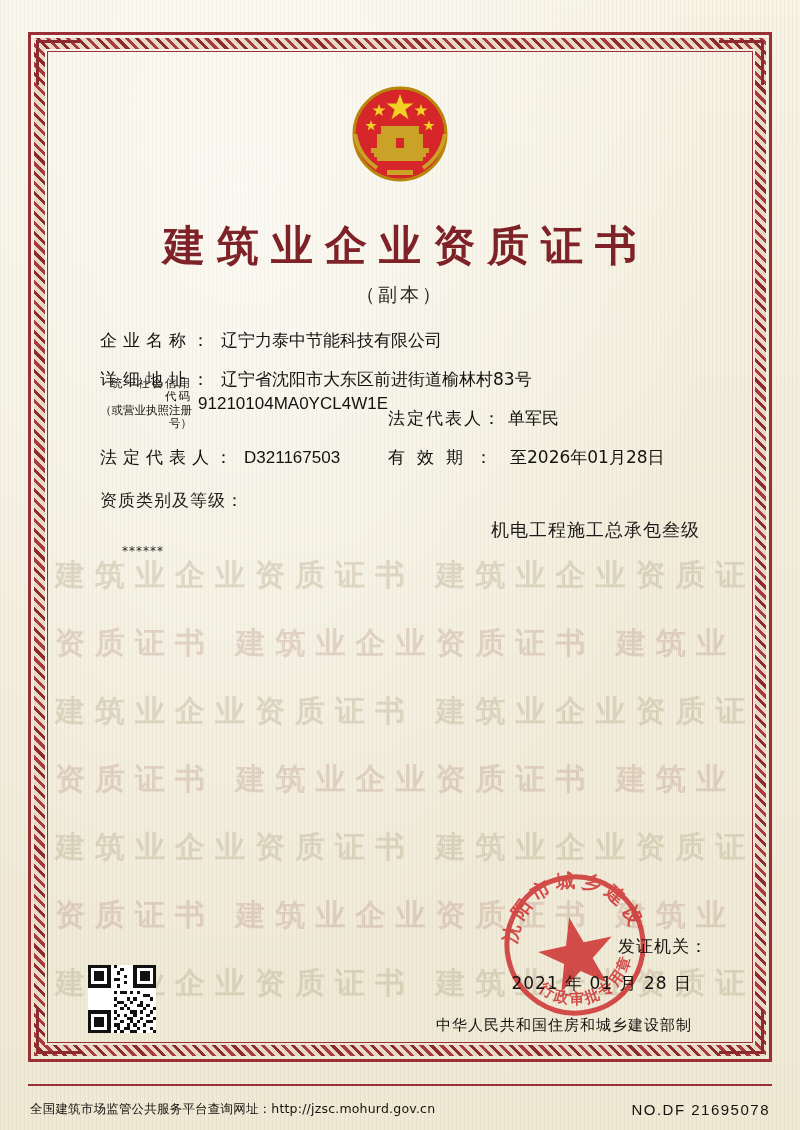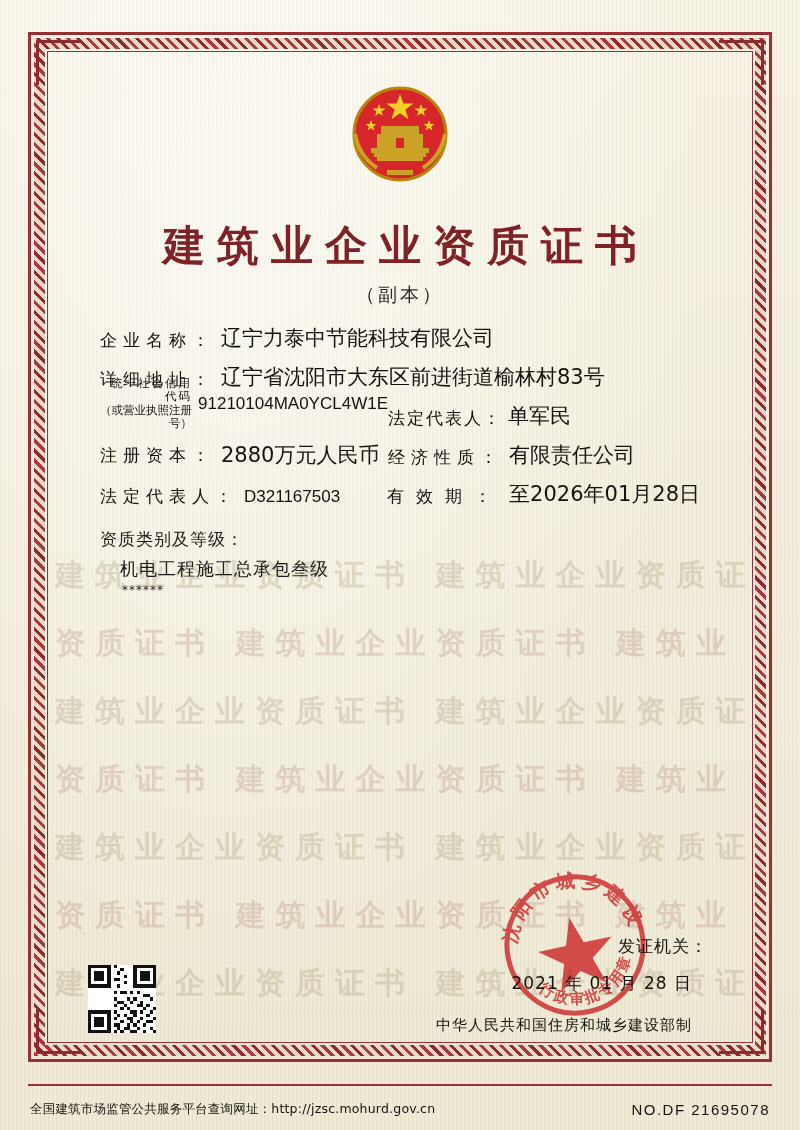--- a/index.html
+++ b/index.html
@@ -133,21 +133,21 @@
   }
   .flabel {
     font-size: 17px;
     color: #14120f;
     white-space: nowrap;
   }
   .flabel.sp2 { letter-spacing: 2px; }
   .flabel.sp6 { letter-spacing: 6px; }
   .flabel.sp12 { letter-spacing: 12px; }
   .fvalue {
-    font-size: 21px;
+    font-size: 17px;
     color: #14120f;
     margin-left: 6px;
     white-space: nowrap;
   }
   .fvalue.num {
     font-family: "Liberation Sans", sans-serif;
     font-size: 17px;
   }
   .col-left { width: 288px; display: flex; align-items: center; }
   .col-right { display: flex; align-items: flex-end; }
@@ -167,20 +167,21 @@
     font-size: 17px;
     letter-spacing: 1px;
     margin-top: 20px;
     margin-bottom: 6px;
   }
   .qual-item {
     font-size: 18px;
     letter-spacing: 1px;
     margin-left: 20px;
     margin-bottom: 2px;
+    text-align: right;
   }
   .qual-stars {
     font-size: 12px;
     letter-spacing: 1px;
     margin-left: 22px;
     color: #2b2723;
   }
 
   
   .issuer {
@@ -328,30 +329,20 @@
           <span>（或营业执照注册号）</span>
         </span>
         <span class="fvalue num">91210104MA0YCL4W1E</span>
       </span>
       <span class="col-right">
         <span class="flabel sp2">法定代表人：</span>
         <span class="fvalue">单军民</span>
       </span>
     </div>
 
-    <div class="frow">
-      <span class="col-left">
-        <span class="flabel sp6">注册资本：</span>
-        <span class="fvalue">2880万元人民币</span>
-      </span>
-      <span class="col-right">
-        <span class="flabel sp6">经济性质：</span>
-        <span class="fvalue">有限责任公司</span>
-      </span>
-    </div>
 
     <div class="frow">
       <span class="col-left">
         <span class="flabel sp6">法定代表人：</span>
         <span class="fvalue num">D321167503</span>
       </span>
       <span class="col-right">
         <span class="flabel sp12">有效期：</span>
         <span class="fvalue">至2026年01月28日</span>
       </span>

